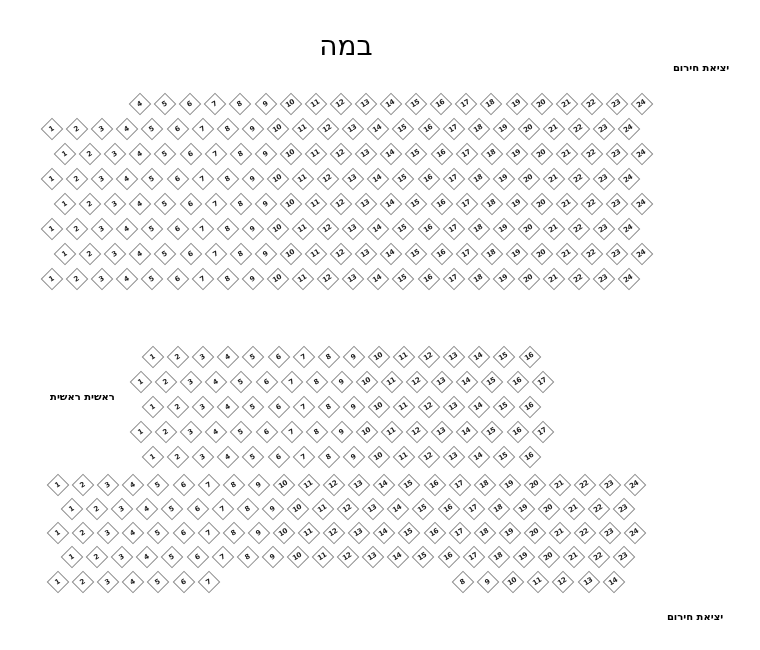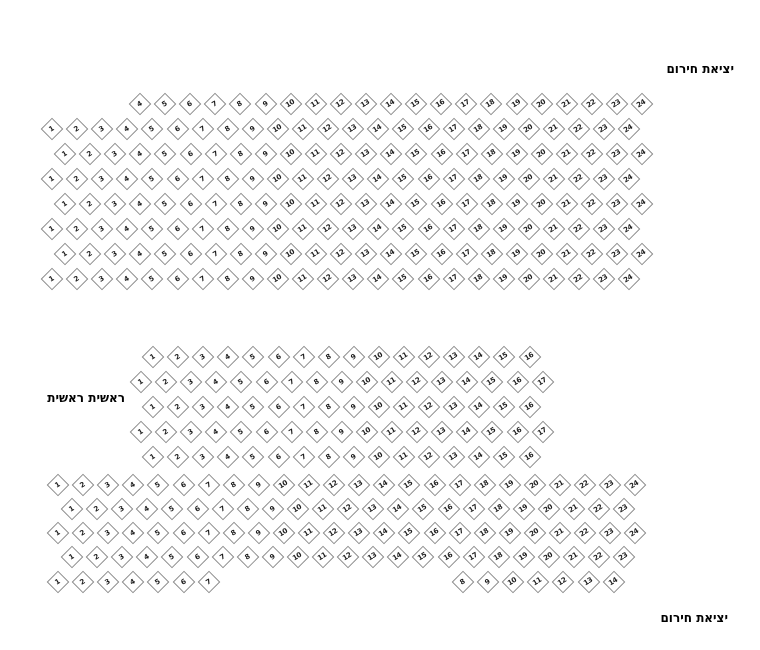--- a/index.html
+++ b/index.html
@@ -7,22 +7,22 @@
     position:relative; width:760px; height:650px;
     background:#ffffff; overflow:hidden;
     font-family:"DejaVu Sans","Liberation Sans",sans-serif;
   }
   .stage-title {
     position:absolute; left:246px; top:29px; width:200px;
     text-align:center; font-size:28px; font-weight:400; color:#000;
     direction:rtl; white-space:nowrap;
   }
   .map-label {
-    position:absolute; font-size:12px; font-weight:700; color:#000;
-    direction:rtl; white-space:nowrap; text-align:right;
+    position:absolute; font-size:10px; font-weight:700; color:#000;
+    direction:rtl; white-space:nowrap; text-align:center;
   }
   #exit-top    { left:668px; top:62px;  width:66px; }
   #entrance    { left:40px;  top:391px; width:85px; }
   #exit-bottom { left:662px; top:611px; width:66px; }
   #seats { position:absolute; left:0; top:0; width:760px; height:650px; }
   .seat {
     position:absolute; box-sizing:content-box;
     background:#ffffff; border:1px solid #8c8c8c;
     transform:rotate(45deg);
     display:flex; align-items:center; justify-content:center;
@@ -30,20 +30,21 @@
   }
   .seat-num {
     font-size:7px; font-weight:700; color:#1c1c1c;
     line-height:1; letter-spacing:-0.3px; white-space:nowrap;
   }
 </style>
 </head>
 <body>
 
 <div id="canvas">
+  <div class="stage-title">במה</div>
   <div class="map-label" id="exit-top">יציאת חירום</div>
   <div class="map-label" id="entrance">ראשית ראשית</div>
   <div class="map-label" id="exit-bottom">יציאת חירום</div>
   <div id="seats">
       <div class="seat" style="width: 14px; height: 14px; left: 132px; top: 96px; background: rgb(255, 255, 255); border-color: rgb(140, 140, 140);">
         <span class="seat-num" style="transform: rotate(-75deg); color: rgb(28, 28, 28);">4</span>
       </div>
       <div class="seat" style="width: 14px; height: 14px; left: 157.1px; top: 96px; background: rgb(255, 255, 255); border-color: rgb(140, 140, 140);">
         <span class="seat-num" style="transform: rotate(-75deg); color: rgb(28, 28, 28);">5</span>
       </div>

